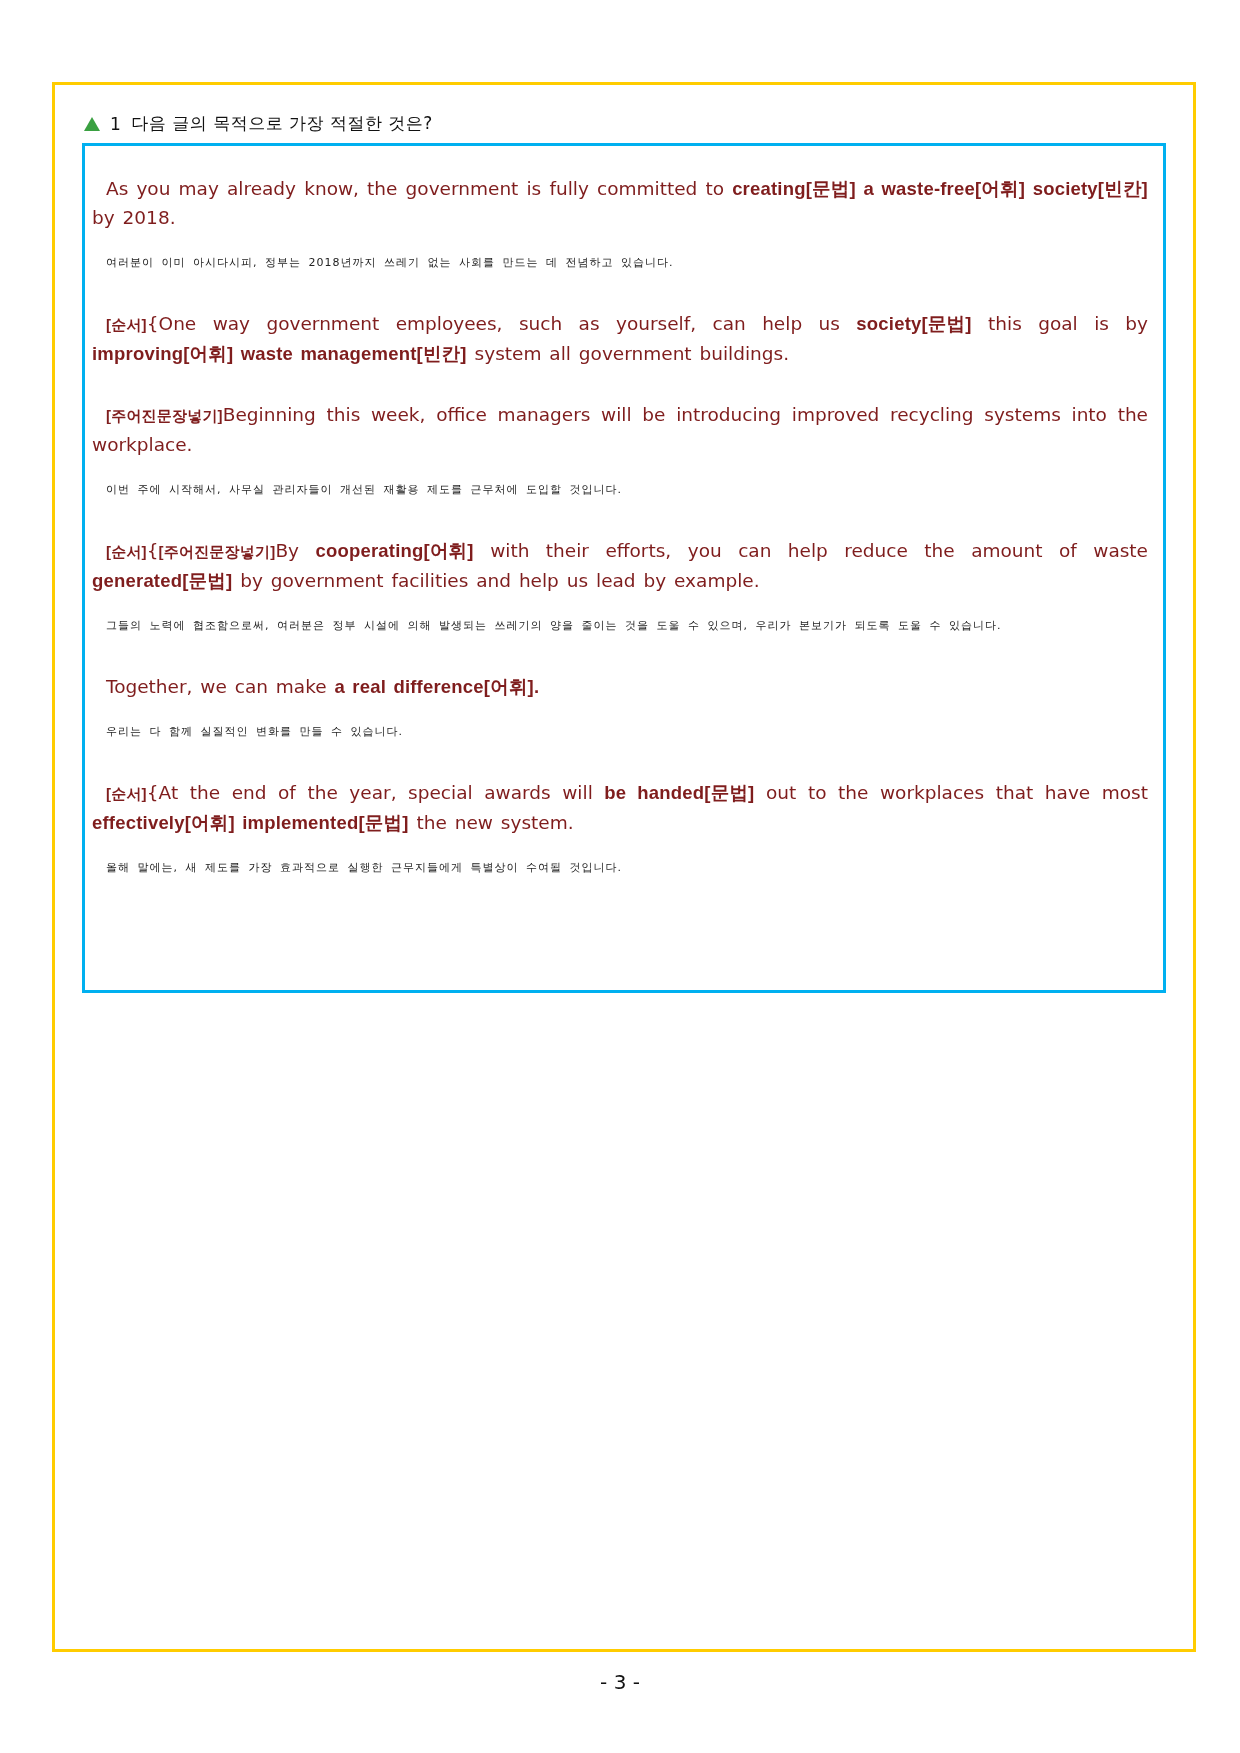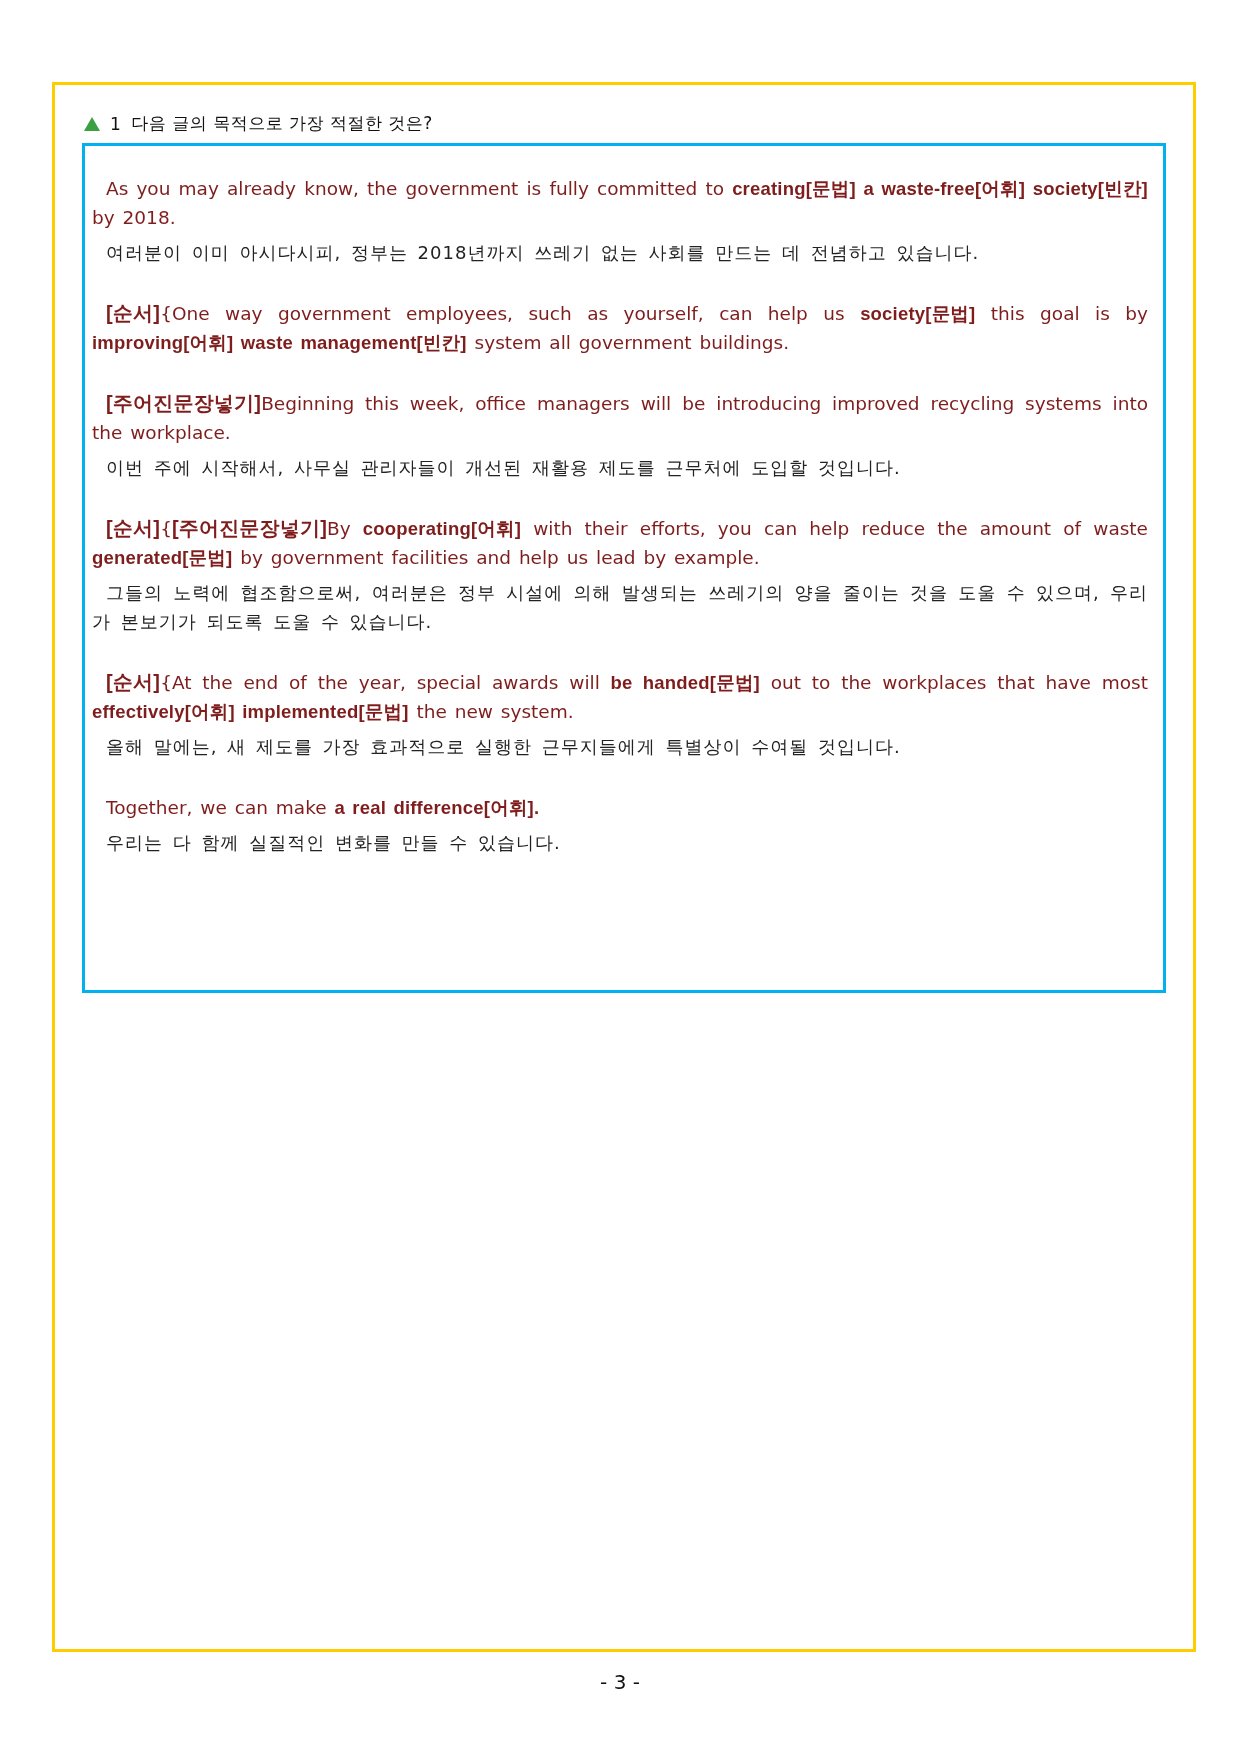--- a/index.html
+++ b/index.html
@@ -6,22 +6,22 @@
   body { width: 1240px; height: 1753px; position: relative; font-family: "DejaVu Sans", "Liberation Sans", sans-serif; color: #111; }
   .outer-frame { position: absolute; left: 52px; top: 82px; width: 1138px; height: 1564px; border: 3px solid #ffcc00; box-sizing: content-box; }
   .question { position: absolute; left: 84px; top: 112px; font-size: 17px; letter-spacing: 0.5px; display: flex; align-items: center; color: #111; }
   .question .tri { width: 0; height: 0; border-left: 8px solid transparent; border-right: 8px solid transparent; border-bottom: 14px solid #3aa041; margin-right: 10px; }
   .question .qnum { margin-right: 10px; }
   .passage-box { position: absolute; left: 82px; top: 143px; width: 1078px; height: 844px; border: 3px solid #00b0f0; box-sizing: content-box; }
   .passage { position: absolute; left: 92px; top: 174px; width: 1056px; }
   .para { margin-bottom: 32px; }
   .en { font-family: "DejaVu Sans", "Liberation Sans", sans-serif; font-size: 18.5px; line-height: 29px; text-align: justify; text-indent: 14px; color: #7f1d1d; word-spacing: 2px; }
   .en b { font-weight: bold; font-family: "Liberation Sans", "DejaVu Sans", sans-serif; letter-spacing: 0.2px; }
-  .tag { font-weight: bold; font-size: 20px; }
-  .ko { font-family: "DejaVu Sans", sans-serif; font-size: 18px; line-height: 29px; text-align: justify; text-indent: 14px; color: #222; letter-spacing: 1px; word-spacing: 3px; margin-top: 6px; }
+  .tag { font-weight: bold; font-size: 15px; }
+  .ko { font-family: "DejaVu Sans", sans-serif; font-size: 11px; line-height: 29px; text-align: justify; text-indent: 14px; color: #222; letter-spacing: 1px; word-spacing: 3px; margin-top: 16px; }
   .page-num { position: absolute; left: 0; width: 1240px; top: 1670px; text-align: center; font-size: 20px; color: #111; }
 </style>
 </head>
 <body>
 
 <div class="outer-frame"></div>
 
 <div class="question">
   <span class="tri"></span>
   <span class="qnum">1</span>
@@ -40,22 +40,22 @@
   </div>
   <div class="para">
     <div class="en"><b class="tag">[주어진문장넣기]</b><span>Beginning this week, office managers will be introducing improved recycling systems into the workplace.</span></div>
     <div class="ko">이번 주에 시작해서, 사무실 관리자들이 개선된 재활용 제도를 근무처에 도입할 것입니다.</div>
   </div>
   <div class="para">
     <div class="en"><b class="tag">[순서]</b><span>{</span><b class="tag">[주어진문장넣기]</b><span>By </span><b>cooperating[어휘]</b><span> with their efforts, you can help reduce the amount of waste </span><b>generated[문법]</b><span> by government facilities and help us lead by example.</span></div>
     <div class="ko">그들의 노력에 협조함으로써, 여러분은 정부 시설에 의해 발생되는 쓰레기의 양을 줄이는 것을 도울 수 있으며, 우리가 본보기가 되도록 도울 수 있습니다.</div>
   </div>
   <div class="para">
+    <div class="en"><span>Together, we can make </span><b>a real difference[어휘].</b></div>
+    <div class="ko">우리는 다 함께 실질적인 변화를 만들 수 있습니다.</div>
+  </div>
+  <div class="para">
     <div class="en"><b class="tag">[순서]</b><span>{At the end of the year, special awards will </span><b>be handed[문법]</b><span> out to the workplaces that have most </span><b>effectively[어휘] implemented[문법]</b><span> the new system.</span></div>
     <div class="ko">올해 말에는, 새 제도를 가장 효과적으로 실행한 근무지들에게 특별상이 수여될 것입니다.</div>
-  </div>
-  <div class="para">
-    <div class="en"><span>Together, we can make </span><b>a real difference[어휘].</b></div>
-    <div class="ko">우리는 다 함께 실질적인 변화를 만들 수 있습니다.</div>
   </div>
 </div>
 
 <div class="page-num">- 3 -</div>
 
 </body></html>

